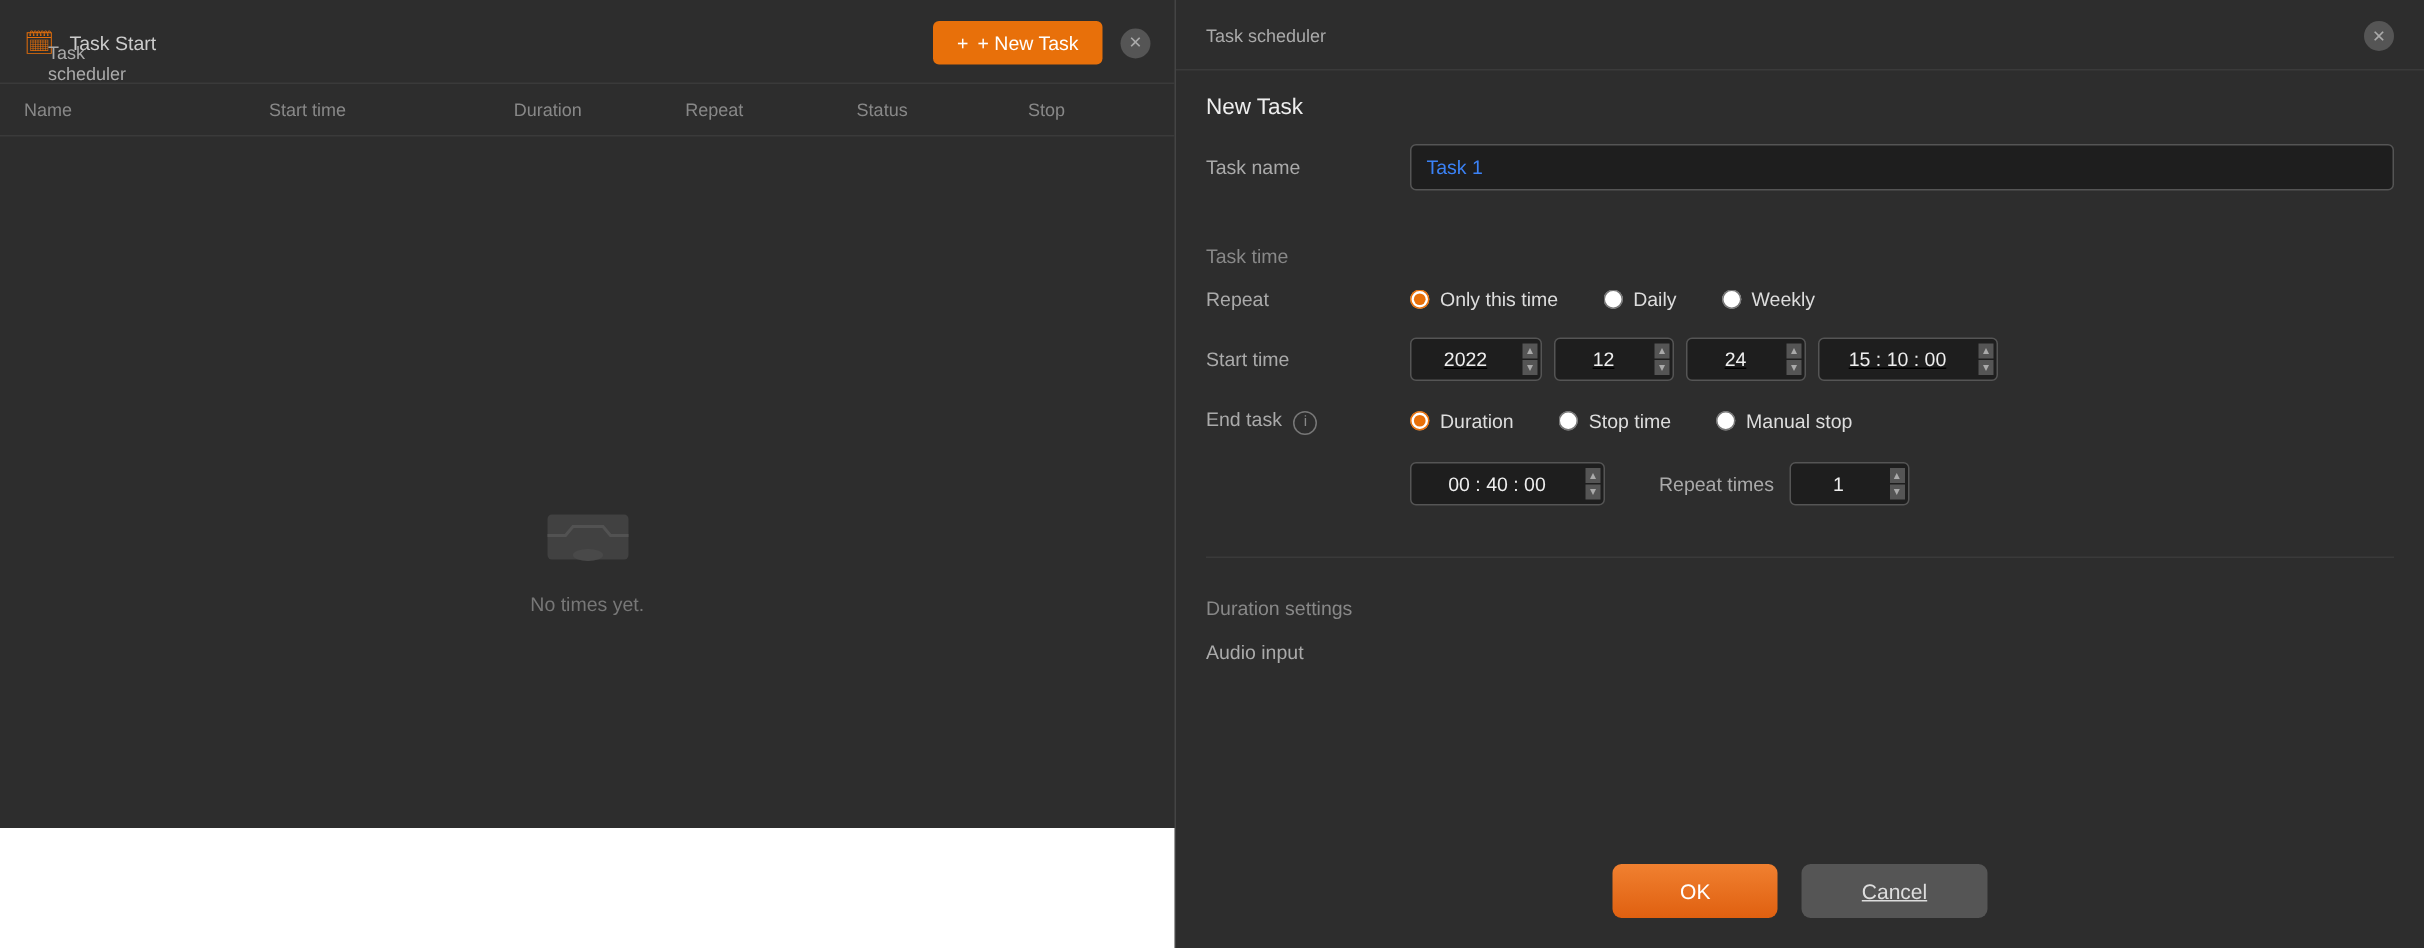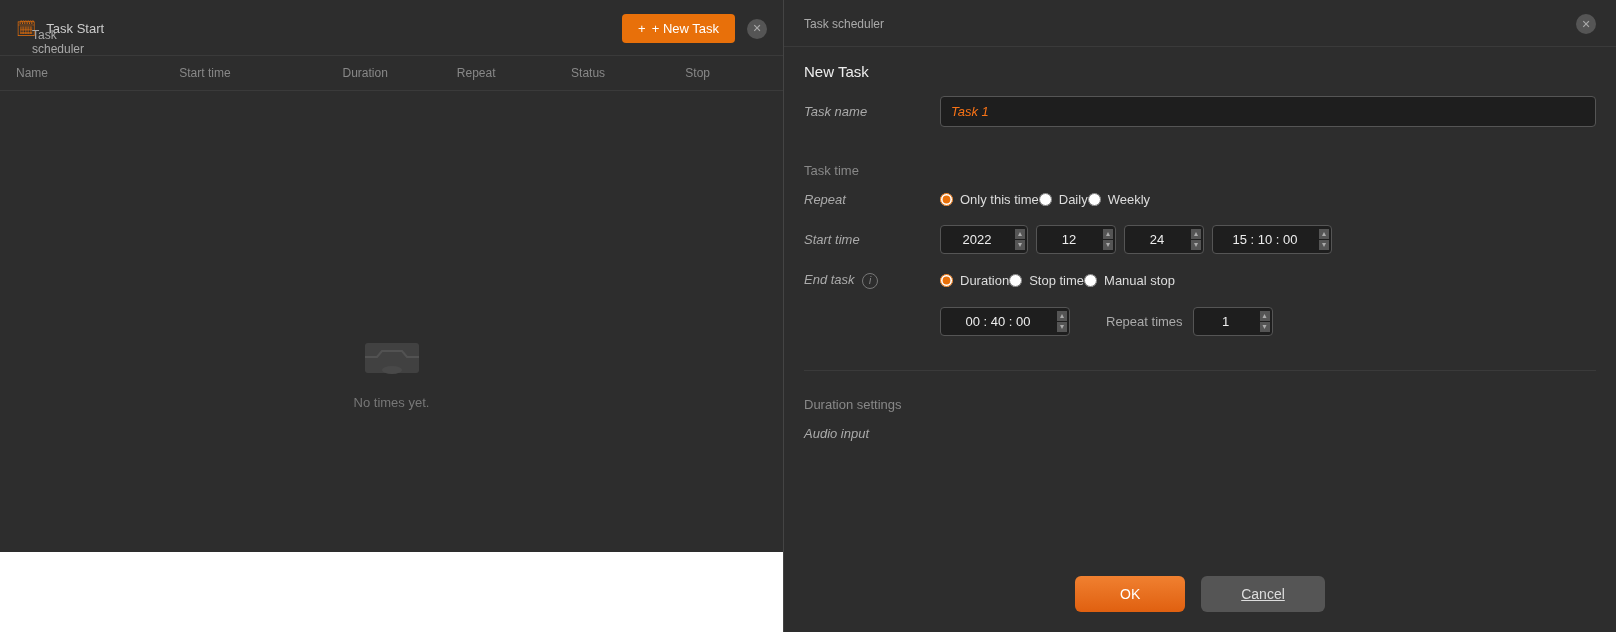--- a/index.html
+++ b/index.html
@@ -145,44 +145,43 @@
       align-items: center;
       margin-bottom: 18px;
       gap: 16px;
     }
 
     .form-label {
       color: #aaa;
       font-size: 13px;
       width: 120px;
       flex-shrink: 0;
-      font-style: italic;
     }
 
     .form-input {
       background: #1e1e1e;
       border: 1px solid #555;
       border-radius: 4px;
-      color: #f97316;
+      color: #3b82f6;
       font-size: 13px;
       padding: 7px 10px;
       flex: 1;
       outline: none;
-      font-style: italic;
     }
 
     .section-label {
       color: #888;
       font-size: 13px;
       padding: 10px 20px 6px;
     }
 
     .radio-group {
       display: flex;
       align-items: center;
+      gap: 30px;
       flex: 1;
     }
 
     .radio-option {
       display: flex;
       align-items: center;
       gap: 7px;
       color: #ddd;
       font-size: 13px;
       cursor: pointer;
@@ -190,20 +189,21 @@
 
     .radio-option input[type="radio"] {
       accent-color: #e8700a;
     }
 
     .time-controls {
       display: flex;
       align-items: flex-start;
       gap: 8px;
       flex: 1;
+      text-decoration: underline;
     }
 
     .spinner-input {
       background: #1e1e1e;
       border: 1px solid #555;
       border-radius: 4px;
       color: #eee;
       font-size: 13px;
       padding: 6px 8px;
       width: 80px;

